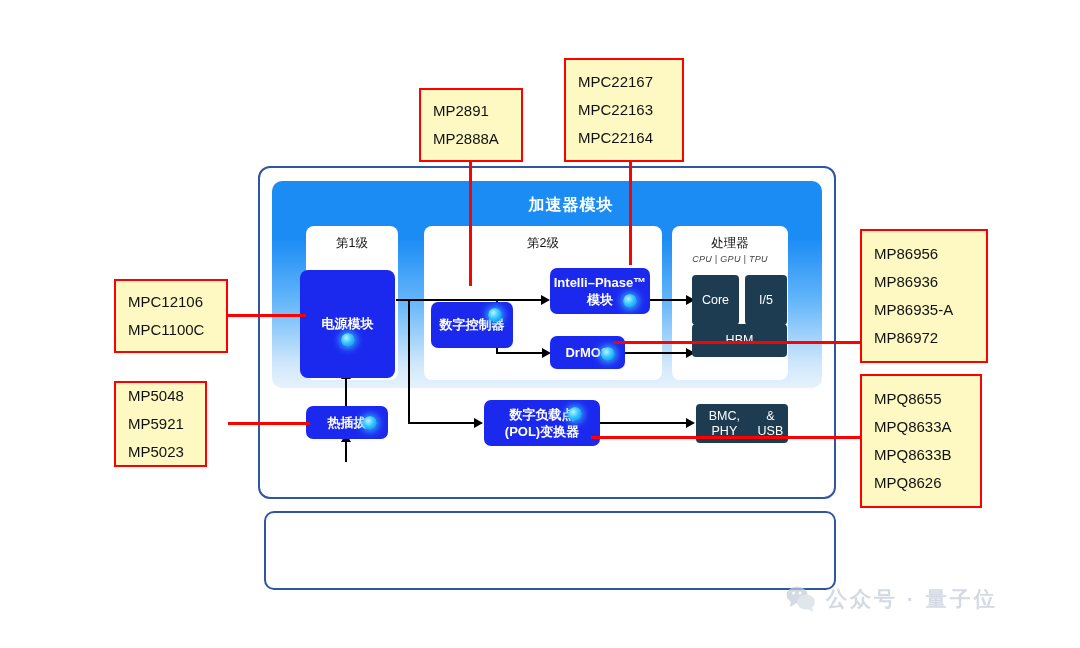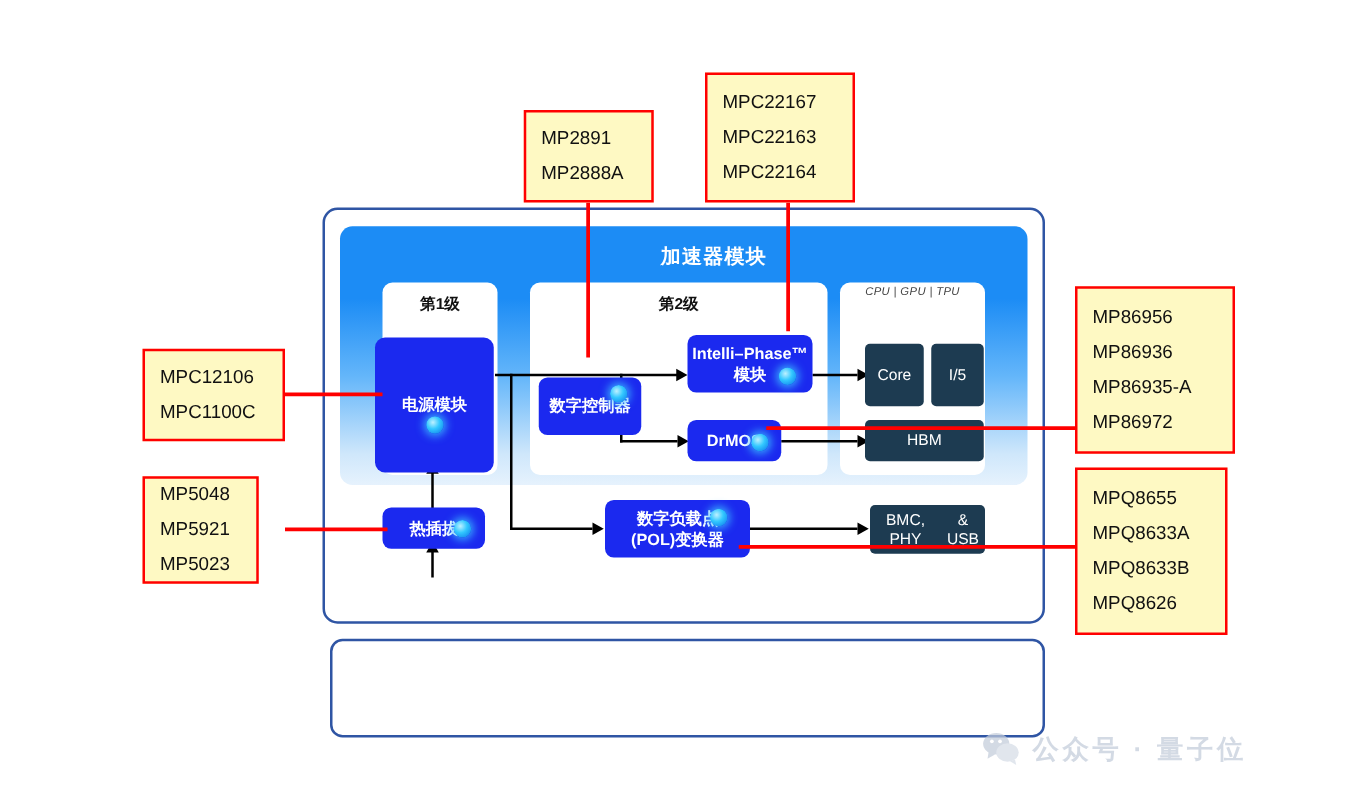--- a/index.html
+++ b/index.html
@@ -17,21 +17,21 @@
   
   .board{border:2px solid #2f55a4;border-radius:12px;background:#fff;z-index:5;}
   .rack{border:2px solid #2f55a4;border-radius:10px;background:#fff;z-index:5;}
 
   
   .accel{border-radius:10px;overflow:hidden;z-index:8;
          background:linear-gradient(180deg,#1c8cf5 0%,#1c8cf5 28%,#64b6fa 58%,#cfe7fb 88%,#e6f2fd 100%);}
   .accel-title{color:#fff;font-size:16px;font-weight:700;text-align:center;
                letter-spacing:1px;padding-top:14px;padding-left:48px;}
   .stage{background:#ffffff;border-radius:8px;z-index:10;}
-  .stage-h{font-size:12.5px;font-weight:700;text-align:center;padding-top:9px;color:#111;}
+  .stage-h{font-size:12.5px;font-weight:400;text-align:center;padding-top:9px;color:#111;}
   .proc-sub{font-size:9px;text-align:center;color:#444;margin-top:2px;letter-spacing:.3px;font-style:italic;}
 
   
   .chip{background:#1b29ef;border-radius:7px;color:#fff;font-weight:700;
         display:flex;align-items:center;justify-content:center;text-align:center;
         font-size:13px;line-height:16px;z-index:20;position:absolute;}
   .chip.sq{border-radius:8px;}
   .dot{position:absolute;width:14px;height:14px;border-radius:50%;
        background:radial-gradient(circle at 38% 35%,#bdf0ff 0%,#32c8ff 42%,#0a6fe8 100%);
        box-shadow:0 0 7px 2px rgba(60,190,255,.85);}
@@ -109,20 +109,21 @@
 
 <div class="stage abs" style="left:306px;top:226px;width:92px;height:154px;">
   <div class="stage-h">第1级</div>
 </div>
 
 <div class="stage abs" style="left:424px;top:226px;width:238px;height:154px;">
   <div class="stage-h">第2级</div>
 </div>
 
 <div class="stage abs" style="left:672px;top:226px;width:116px;height:154px;">
+  <div class="stage-h">处理器</div>
   <div class="proc-sub">CPU  |  GPU  |  TPU</div>
 </div>
 
 <div class="ln abs" style="left:396px;top:299px;width:148px;height:2px;"></div>
 
 <div class="ln abs" style="left:496px;top:299px;width:2px;height:55px;"></div>
 
 <div class="ln abs" style="left:496px;top:352px;width:46px;height:2px;"></div>
 <div class="arw arw-r abs" style="left:542px;top:348px;"></div>
 
@@ -167,21 +168,21 @@
   <span>DrMOS</span>
   <span class="dot" style="left:51px;top:11px;"></span>
 </div>
 
 <div class="dark" style="left:692px;top:275px;width:47px;height:50px;">
   <span>Core</span>
 </div>
 <div class="dark" style="left:745px;top:275px;width:42px;height:50px;">
   <span>I/5</span>
 </div>
-<div class="dark" style="left:692px;top:336px;width:95px;height:33px;">
+<div class="dark" style="left:692px;top:324px;width:95px;height:33px;">
   <span>HBM</span>
 </div>
 
 <div class="chip" style="left:306px;top:406px;width:82px;height:33px;">
   <span>热插拔</span>
   <span class="dot" style="left:57px;top:10px;"></span>
 </div>
 
 <div class="lbl abs" style="left:322px;top:457px;">54V/48V</div>
 <div class="board-name abs" style="left:286px;top:472px;">AI 服务器基板</div>

